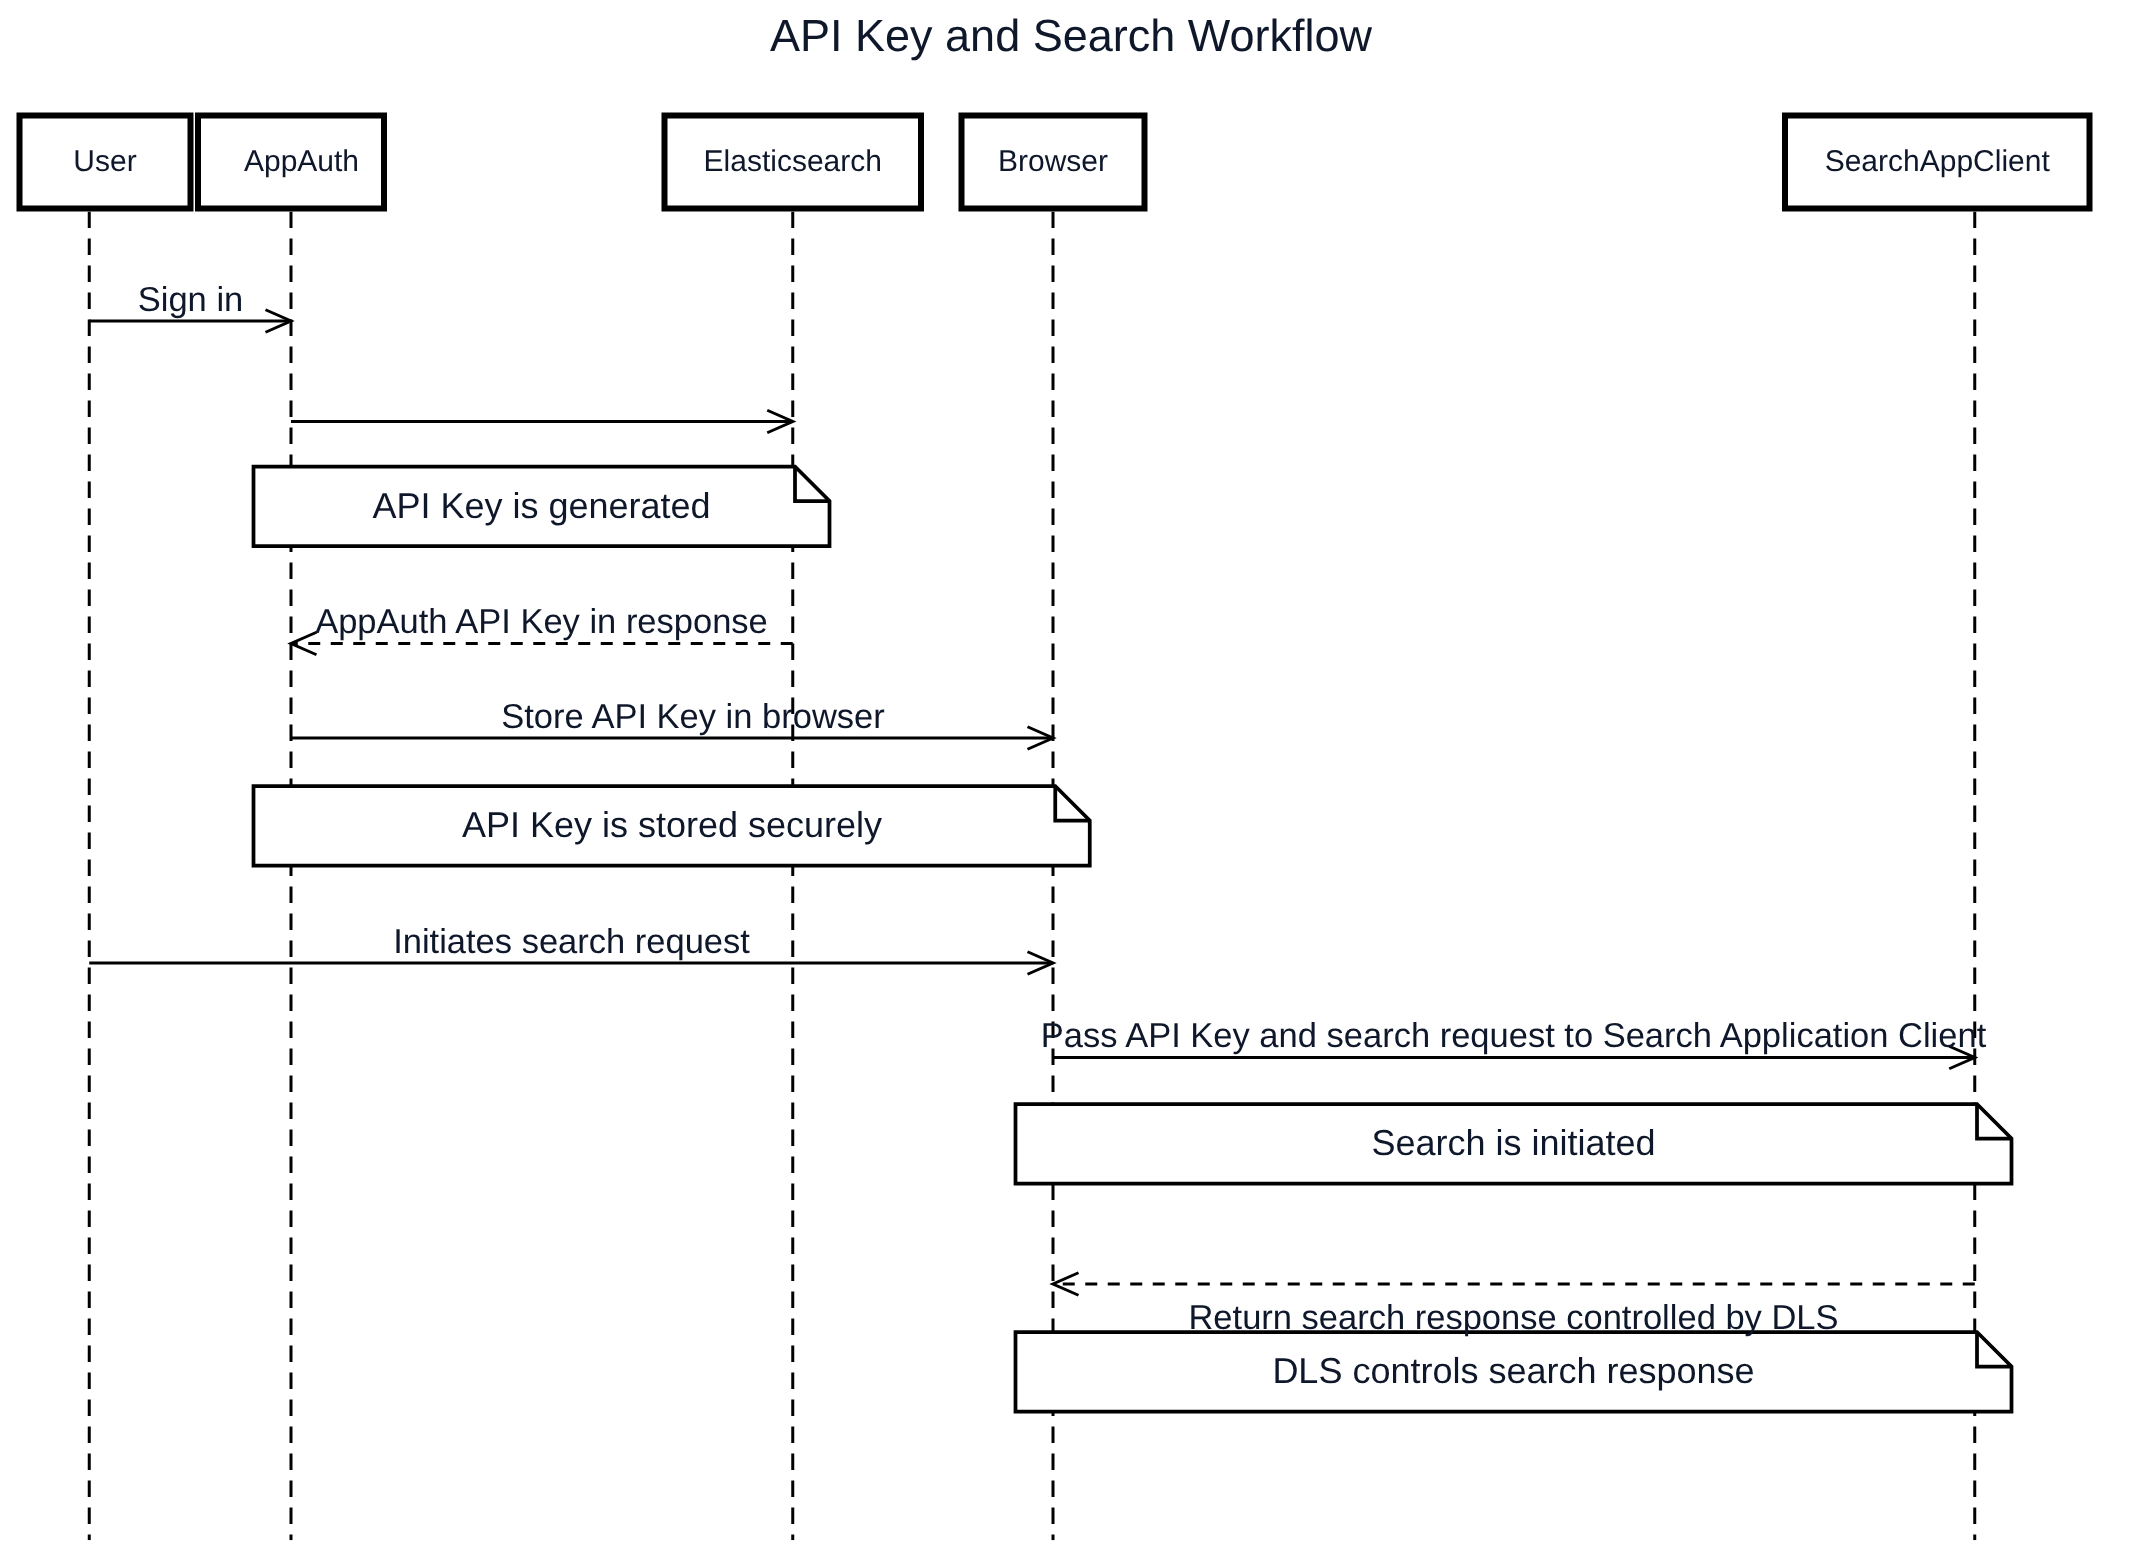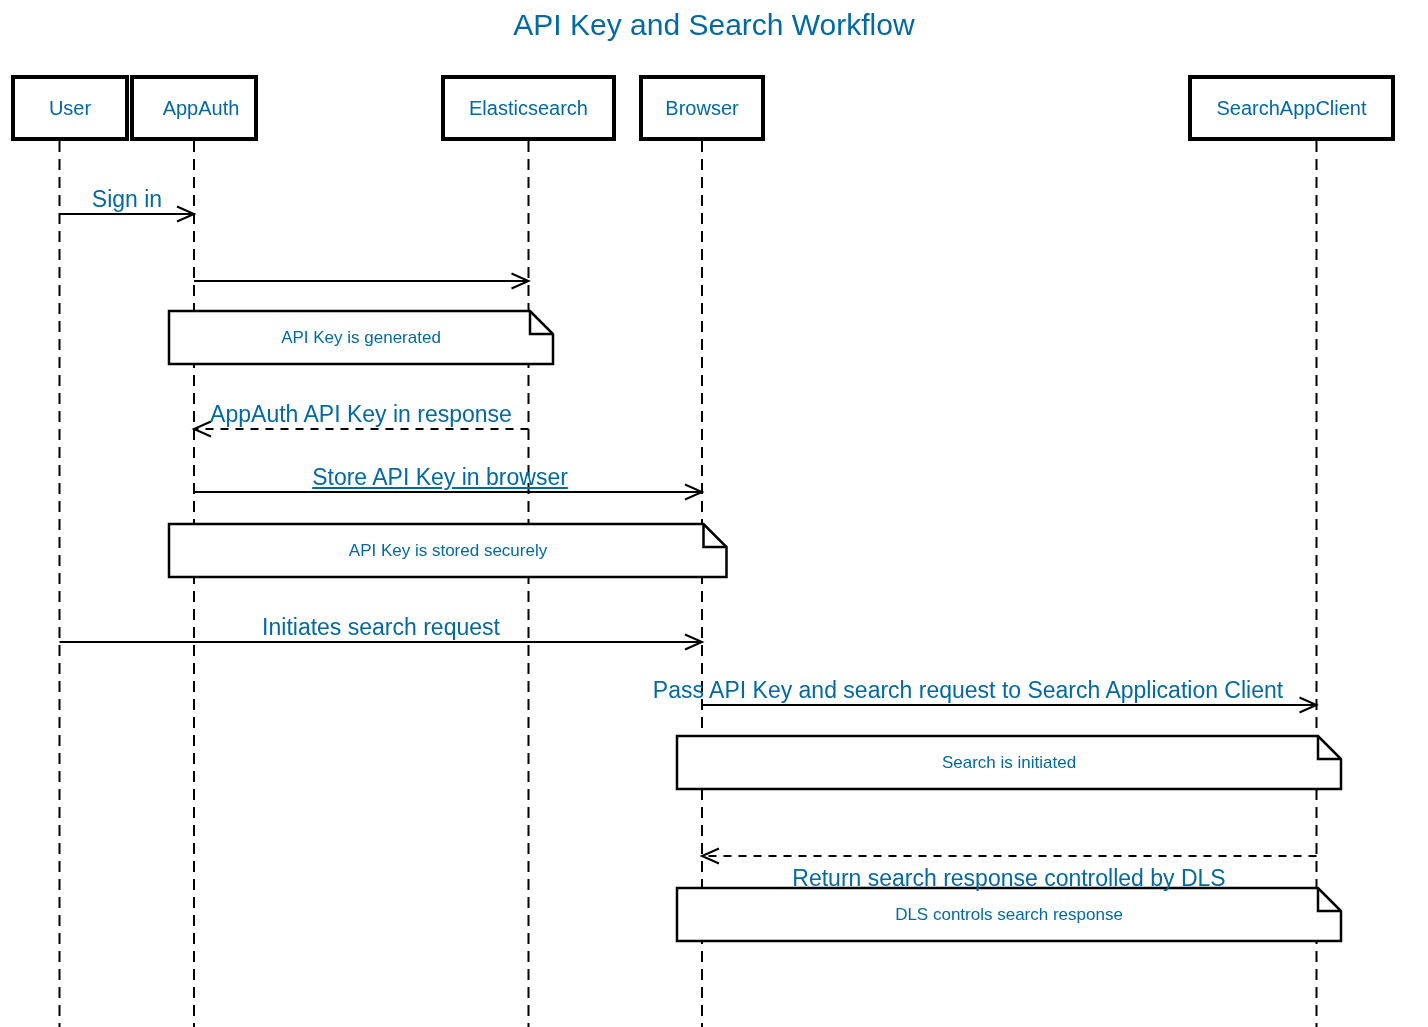--- a/index.html
+++ b/index.html
@@ -2,21 +2,21 @@
 <html><head>
 <meta charset="utf-8">
 <style>
   html, body { margin: 0; padding: 0; background: #ffffff; }
   .canvas {
     position: relative;
     width: 1428px;
     height: 1027px;
     background: #ffffff;
     font-family: "Liberation Sans", sans-serif;
-    color: #0369a1;
+    color: #0f172a;
     overflow: hidden;
   }
   .diagram-title {
     position: absolute;
     top: 8px; left: 0; width: 100%;
     text-align: center;
     font-size: 30px;
     font-weight: 400;
     letter-spacing: 0px;
   }
@@ -48,21 +48,21 @@
     position: absolute;
     transform: translateX(-50%);
     font-size: 23px;
     line-height: 23px;
     white-space: nowrap;
     z-index: 3;
   }
   .nlabel {
     position: absolute;
     transform: translate(-50%, -50%);
-    font-size: 17px;
+    font-size: 24px;
     white-space: nowrap;
     z-index: 3;
   }
 </style>
 </head>
 <body>
 
 <div class="canvas">
 
   <div class="diagram-title">API Key and Search Workflow</div>
@@ -120,23 +120,23 @@
 
     <line class="msgline" x1="702" y1="705" x2="1316.5" y2="705"></line>
     <path class="arrowhead" d="M1299.5,697.5 L1316.5,705 L1299.5,712.5"></path>
 
     <line class="msgline dashed" x1="1316.5" y1="856" x2="702" y2="856"></line>
     <path class="arrowhead" d="M719,848.5 L702,856 L719,863.5"></path>
   </svg>
 
   <div class="mlabel" style="left:127px;  top:188px;">Sign in</div>
   <div class="mlabel" style="left:361px;  top:403px;">AppAuth API Key in response</div>
-  <div class="mlabel" style="left:440px;  top:466px;text-decoration:underline;">Store API Key in browser</div>
+  <div class="mlabel" style="left:462px;  top:466px;">Store API Key in browser</div>
   <div class="mlabel" style="left:381px;  top:616px;">Initiates search request</div>
-  <div class="mlabel" style="left:968px; top:679px;">Pass API Key and search request to Search Application Client</div>
+  <div class="mlabel" style="left:1009px; top:679px;">Pass API Key and search request to Search Application Client</div>
   <div class="mlabel" style="left:1009px; top:830px;margin-top:37px;">Return search response controlled by DLS</div>
 
   <div class="nlabel" style="left:361px;  top:338px;">API Key is generated</div>
   <div class="nlabel" style="left:448px;  top:551px;">API Key is stored securely</div>
   <div class="nlabel" style="left:1009px; top:763px;">Search is initiated</div>
   <div class="nlabel" style="left:1009px; top:915px;">DLS controls search response</div>
 
 </div>
 
 </body></html>

